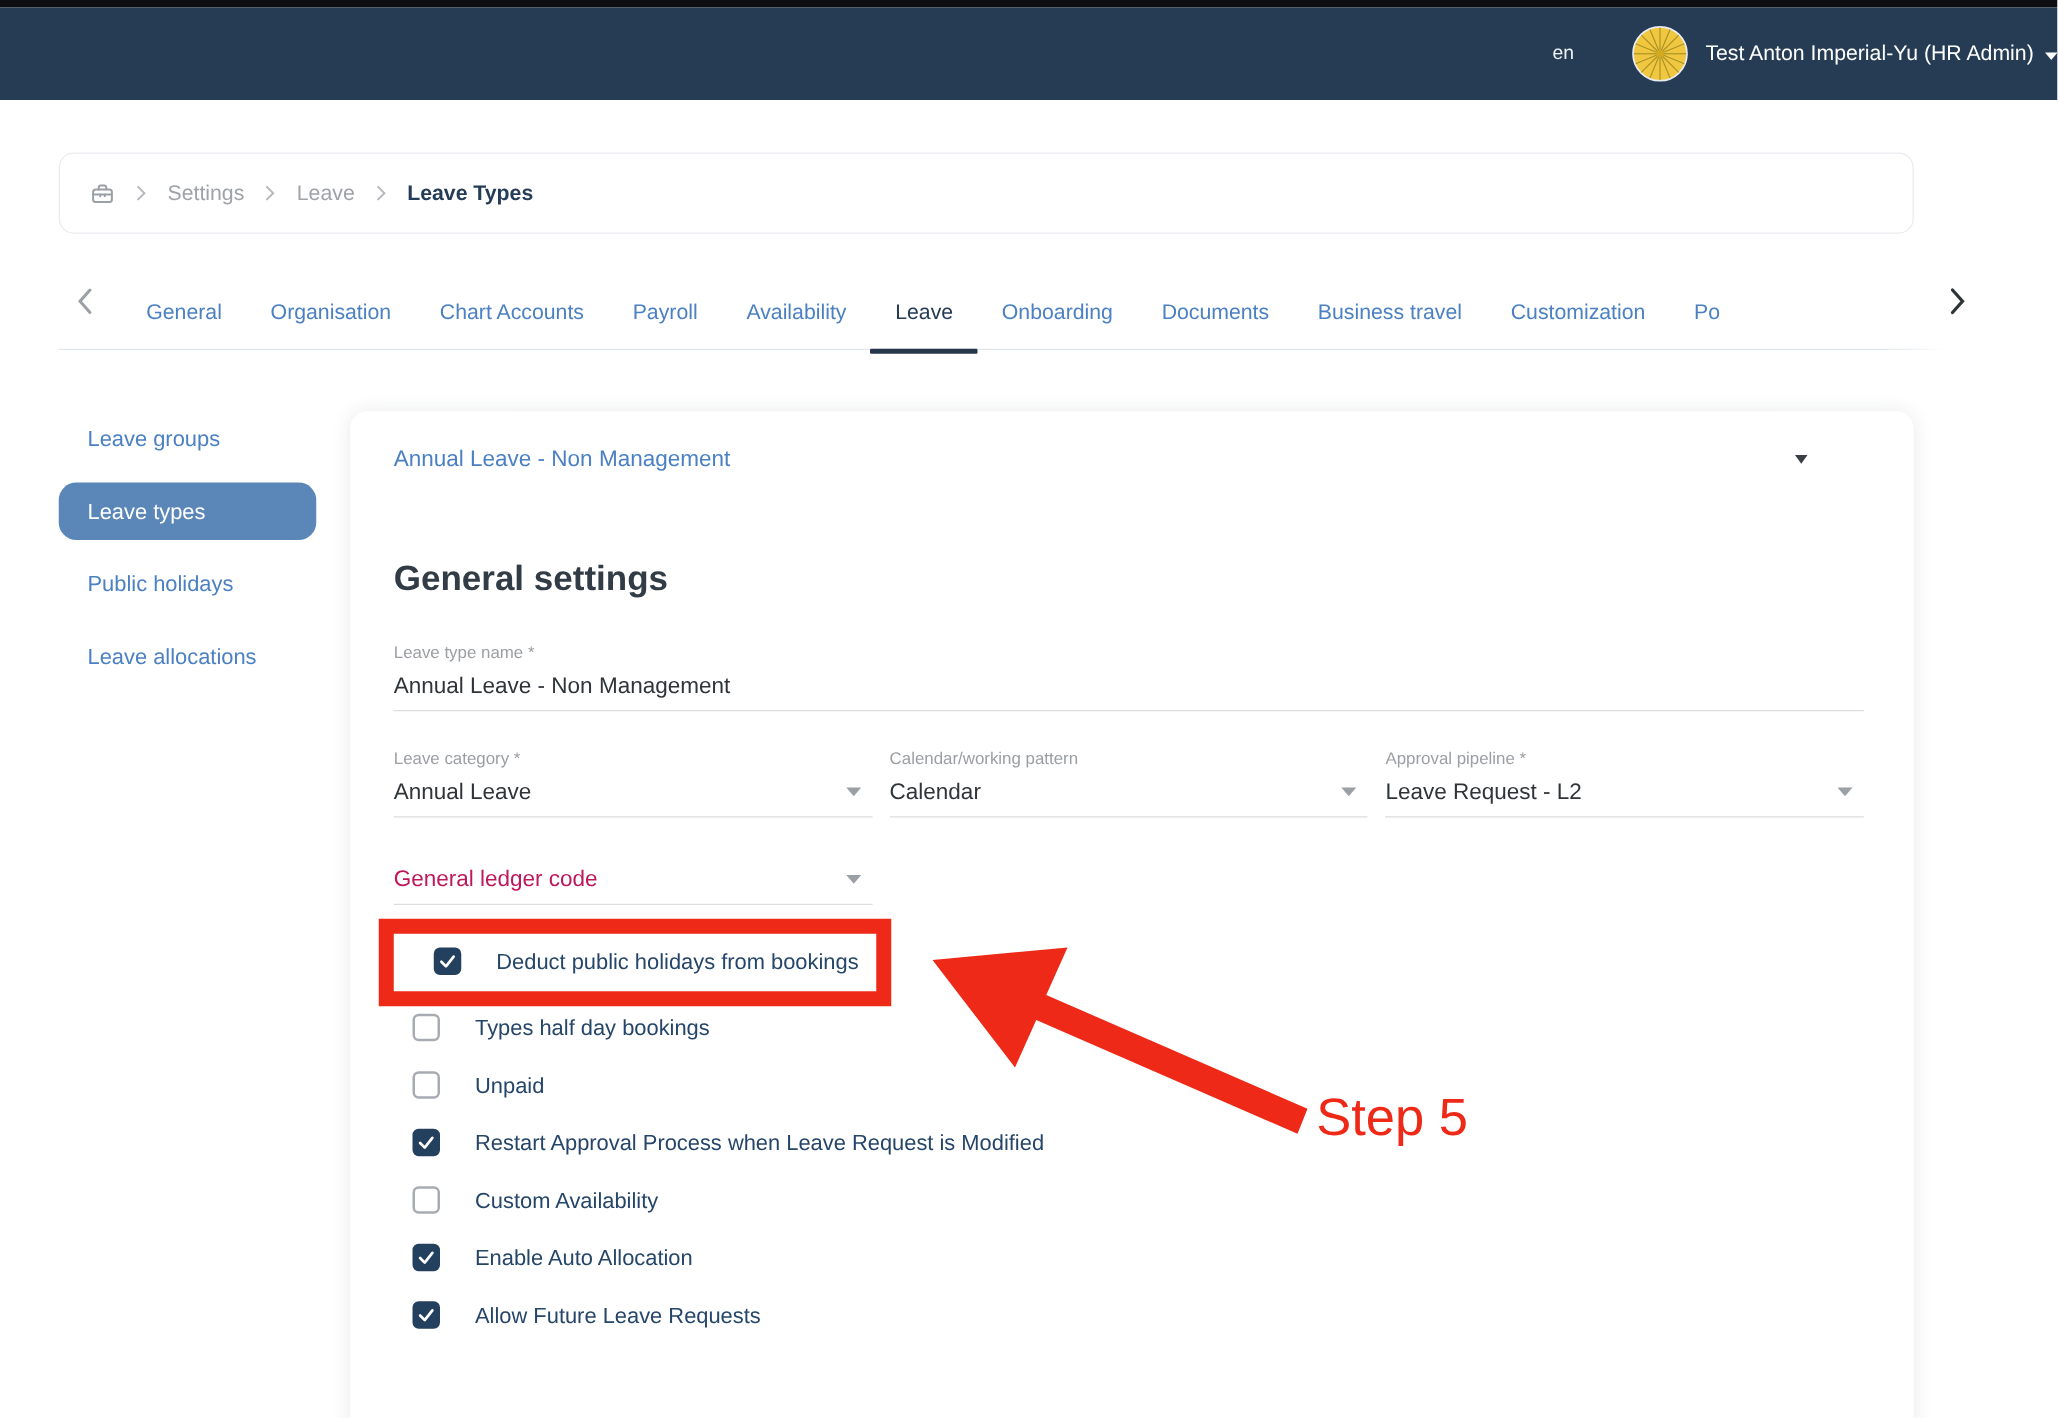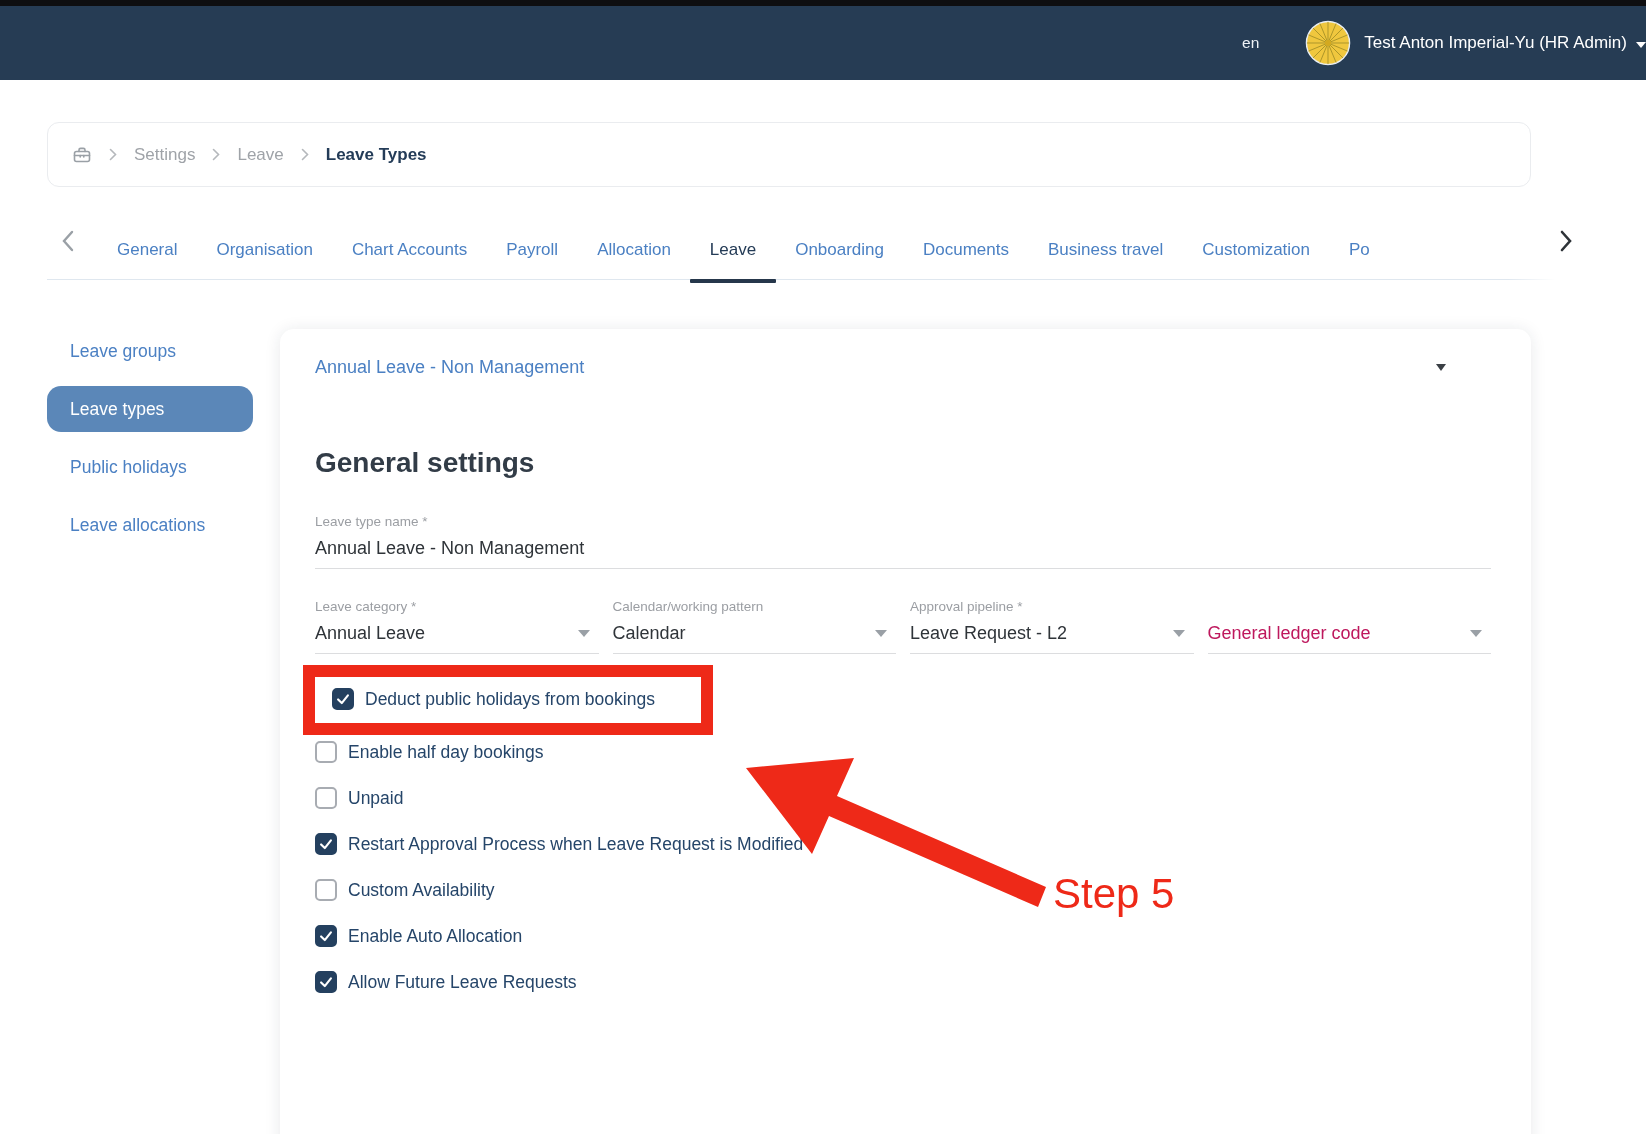--- a/index.html
+++ b/index.html
@@ -58,26 +58,26 @@
 
   .fgroup { }
   .flabel { font-size:13.5px; line-height:15px; color:#9B9EA3; }
   .fvalue { margin-top:8px; display:flex; align-items:center; justify-content:space-between;
     font-size:18px; line-height:22px; color:#2F3439; padding-bottom:9px;
     border-bottom:1.5px solid #DCDDDF; cursor:pointer; }
   .fvalue.placeholder { color:#be185d; }
   .sel-caret { width:0; height:0; border-left:6px solid transparent; border-right:6px solid transparent;
     border-top:7px solid #9AA0A6; margin-right:9px; flex:0 0 auto; }
   .fgroup-name { margin-top:35px; }
-  .fgrid { margin-top:30px; display:grid; grid-template-columns:1fr 1fr 1fr 1fr; column-gap:14px;
+  .fgrid { margin-top:30px; display:grid; grid-template-columns:1fr 1fr 1fr; column-gap:14px;
     row-gap:30px; align-items:end; }
 
   
   .checks { margin-top:11px; }
-  .cbx { display:flex; align-items:center; gap:11px; height:24px; cursor:pointer; }
+  .cbx { display:flex; align-items:center; gap:28px; height:24px; cursor:pointer;margin-left:15px; }
   .cbx .box { width:22px; height:22px; border-radius:5px; border:2px solid #A8ACB2; background:#fff;
     flex:0 0 auto; display:flex; align-items:center; justify-content:center; }
   .cbx .box svg { display:none; }
   .cbx.checked .box { background:#24405F; border-color:#24405F; }
   .cbx.checked .box svg { display:block; }
   .cbx .cbl { font-size:17.5px; color:#254569; font-weight:500; white-space:nowrap; }
   .cbx + .cbx { margin-top:22px;text-align:center; }
   .checks > .cbx:nth-of-type(1) { margin-top:5px; }
   .checks .cbx { margin-top:22px; }
   .checks .after-frame { margin-top:5px; }
@@ -159,21 +159,21 @@
   <button class="tab-scroll tab-prev">
     <svg width="14" height="24" viewBox="0 0 14 24" fill="none" stroke="#9AA0A6" stroke-width="2.4" stroke-linecap="round">
         <polyline points="11,3 3,12 11,21"></polyline>
       </svg>
   </button>
   <div class="tabs">
     <span class="tab">General</span>
     <span class="tab">Organisation</span>
     <span class="tab">Chart Accounts</span>
     <span class="tab">Payroll</span>
-    <span class="tab">Allocation</span>
+    <span class="tab">Availability</span>
     <span class="tab active">Leave</span>
     <span class="tab">Onboarding</span>
     <span class="tab">Documents</span>
     <span class="tab">Business travel</span>
     <span class="tab">Customization</span>
     <span class="tab">Po</span>
   </div>
   <div class="tab-fade"></div>
   <button class="tab-scroll tab-next">
     <svg width="14" height="24" viewBox="0 0 14 24" fill="none" stroke="#2E3338" stroke-width="2.6" stroke-linecap="round">
@@ -247,21 +247,21 @@
               </svg>
           </span>
           <span class="cbl">Deduct public holidays from bookings</span>
         </div>
       </div>
 
       <div class="cbx after-frame">
         <span class="box">
           
         </span>
-        <span class="cbl">Enable half day bookings</span>
+        <span class="cbl">Types half day bookings</span>
       </div>
 
       <div class="cbx">
         <span class="box">
           
         </span>
         <span class="cbl">Unpaid</span>
       </div>
 
       <div class="cbx checked">

